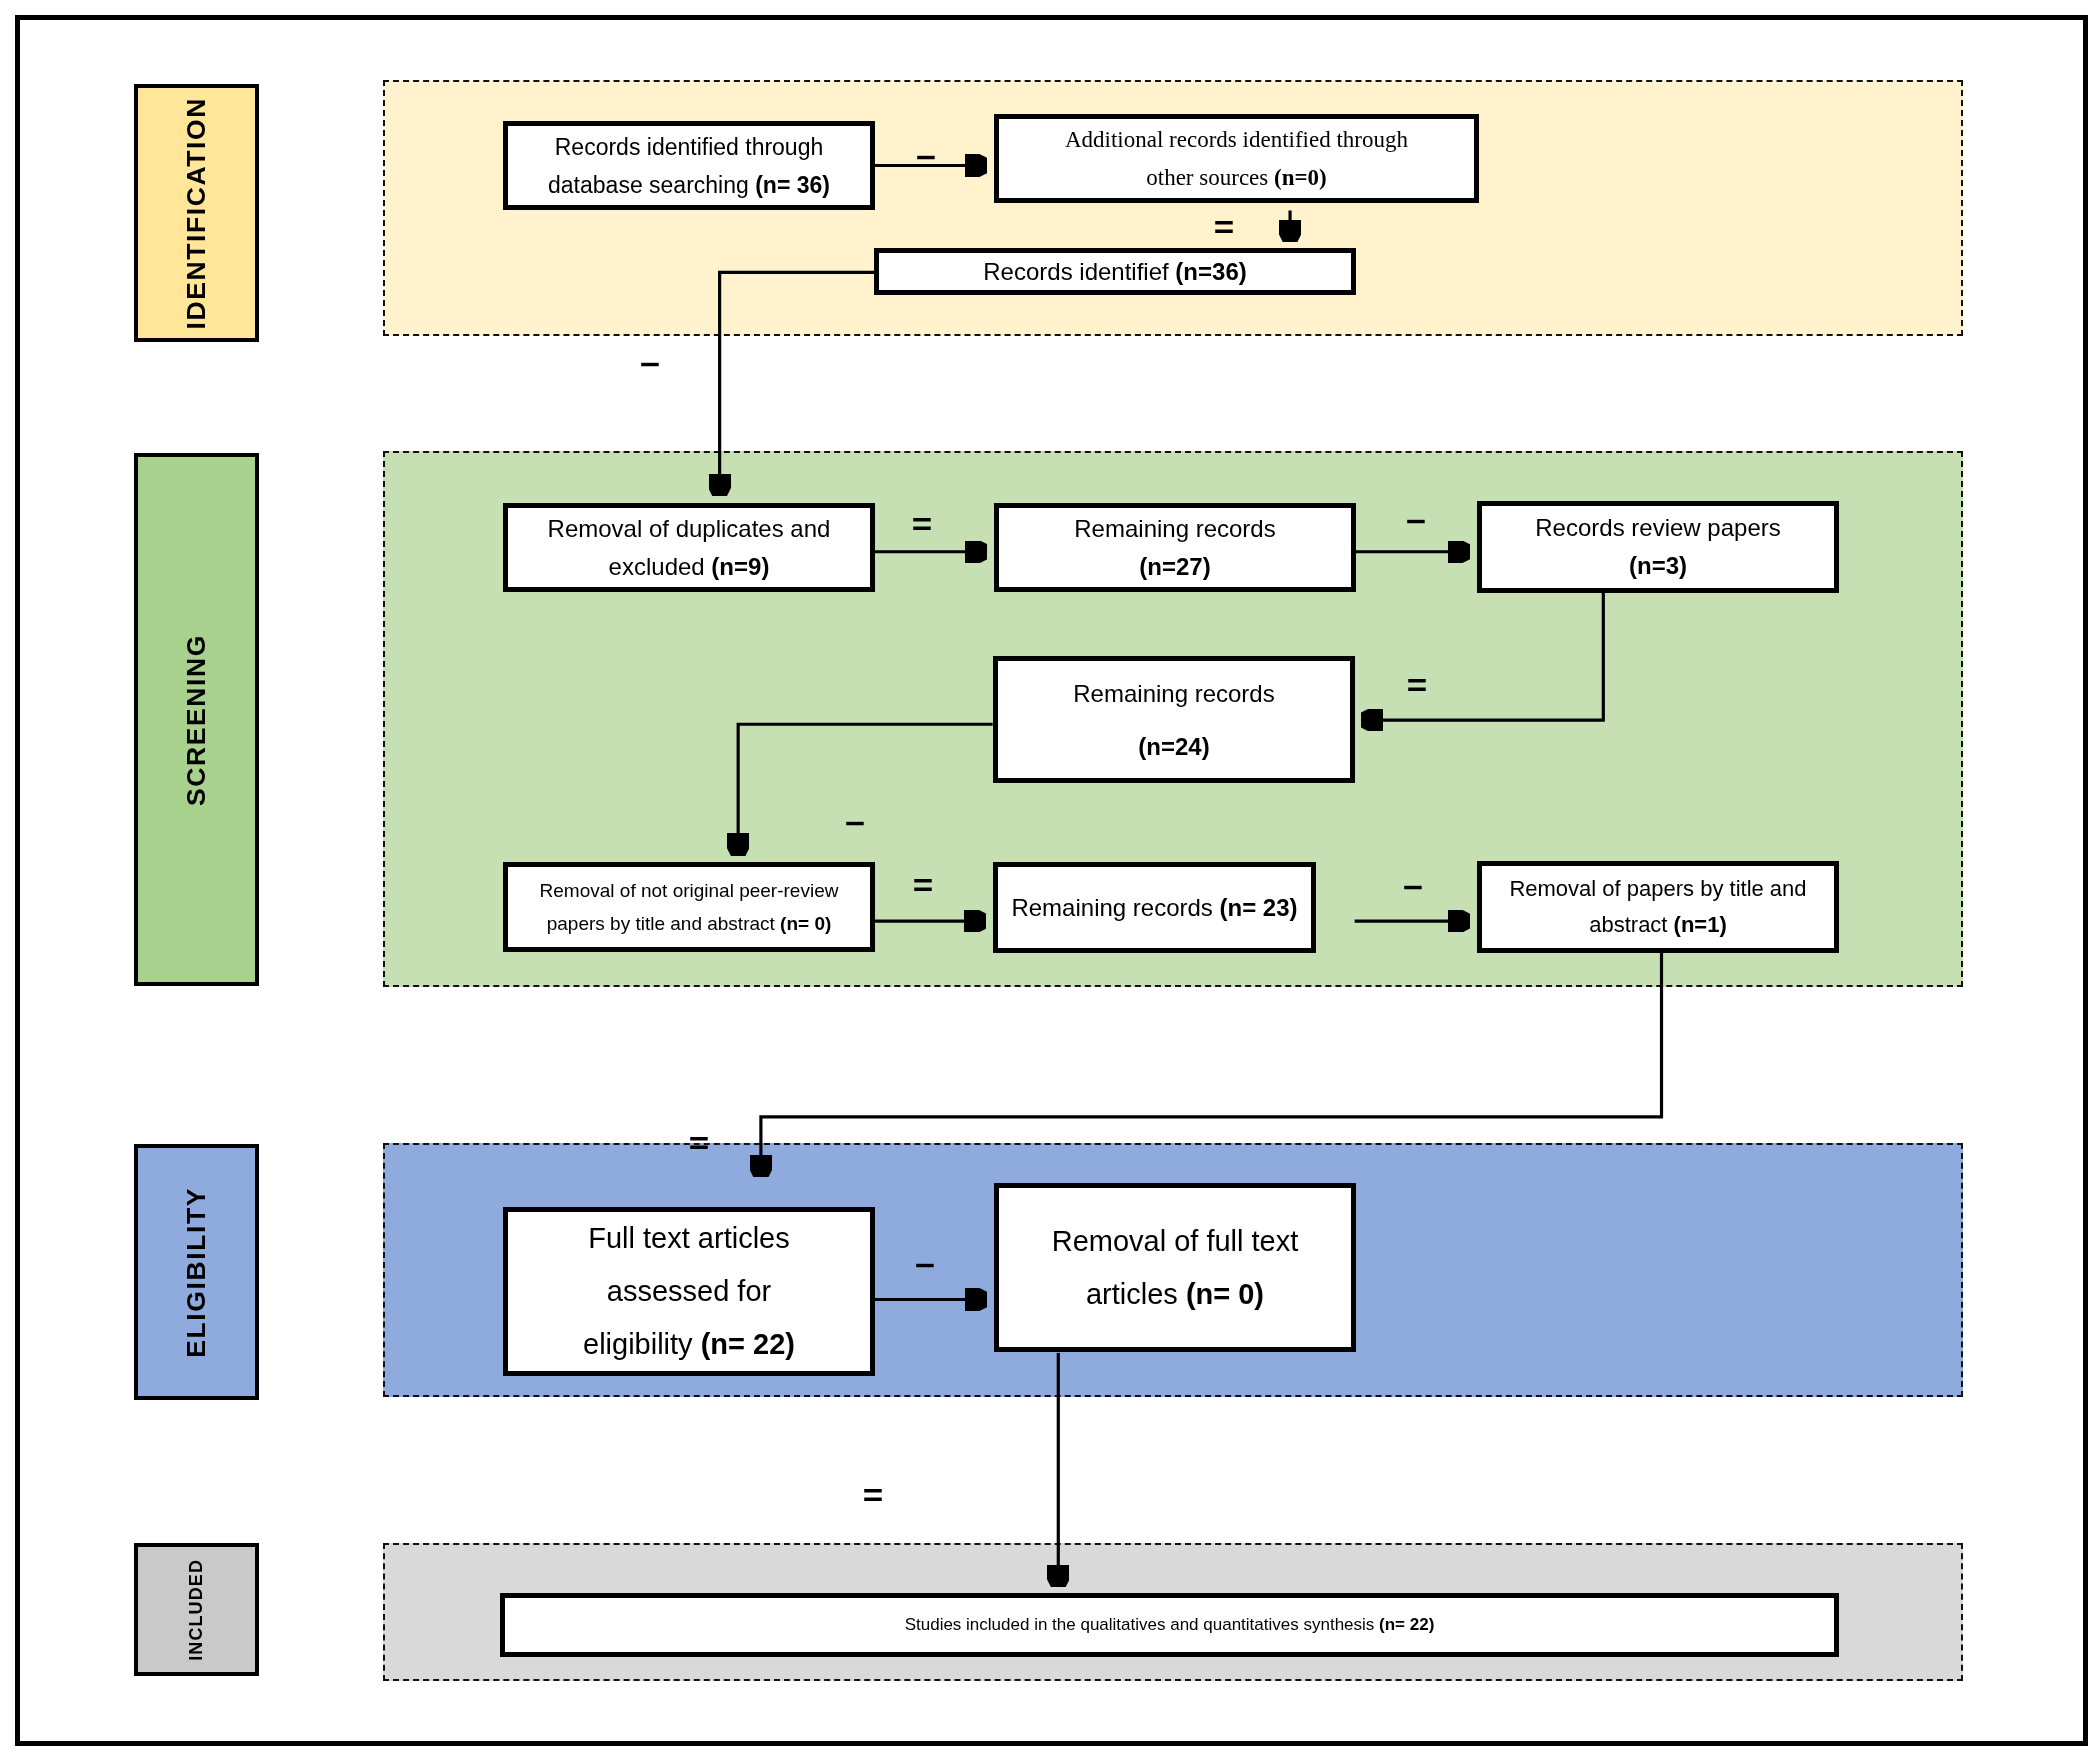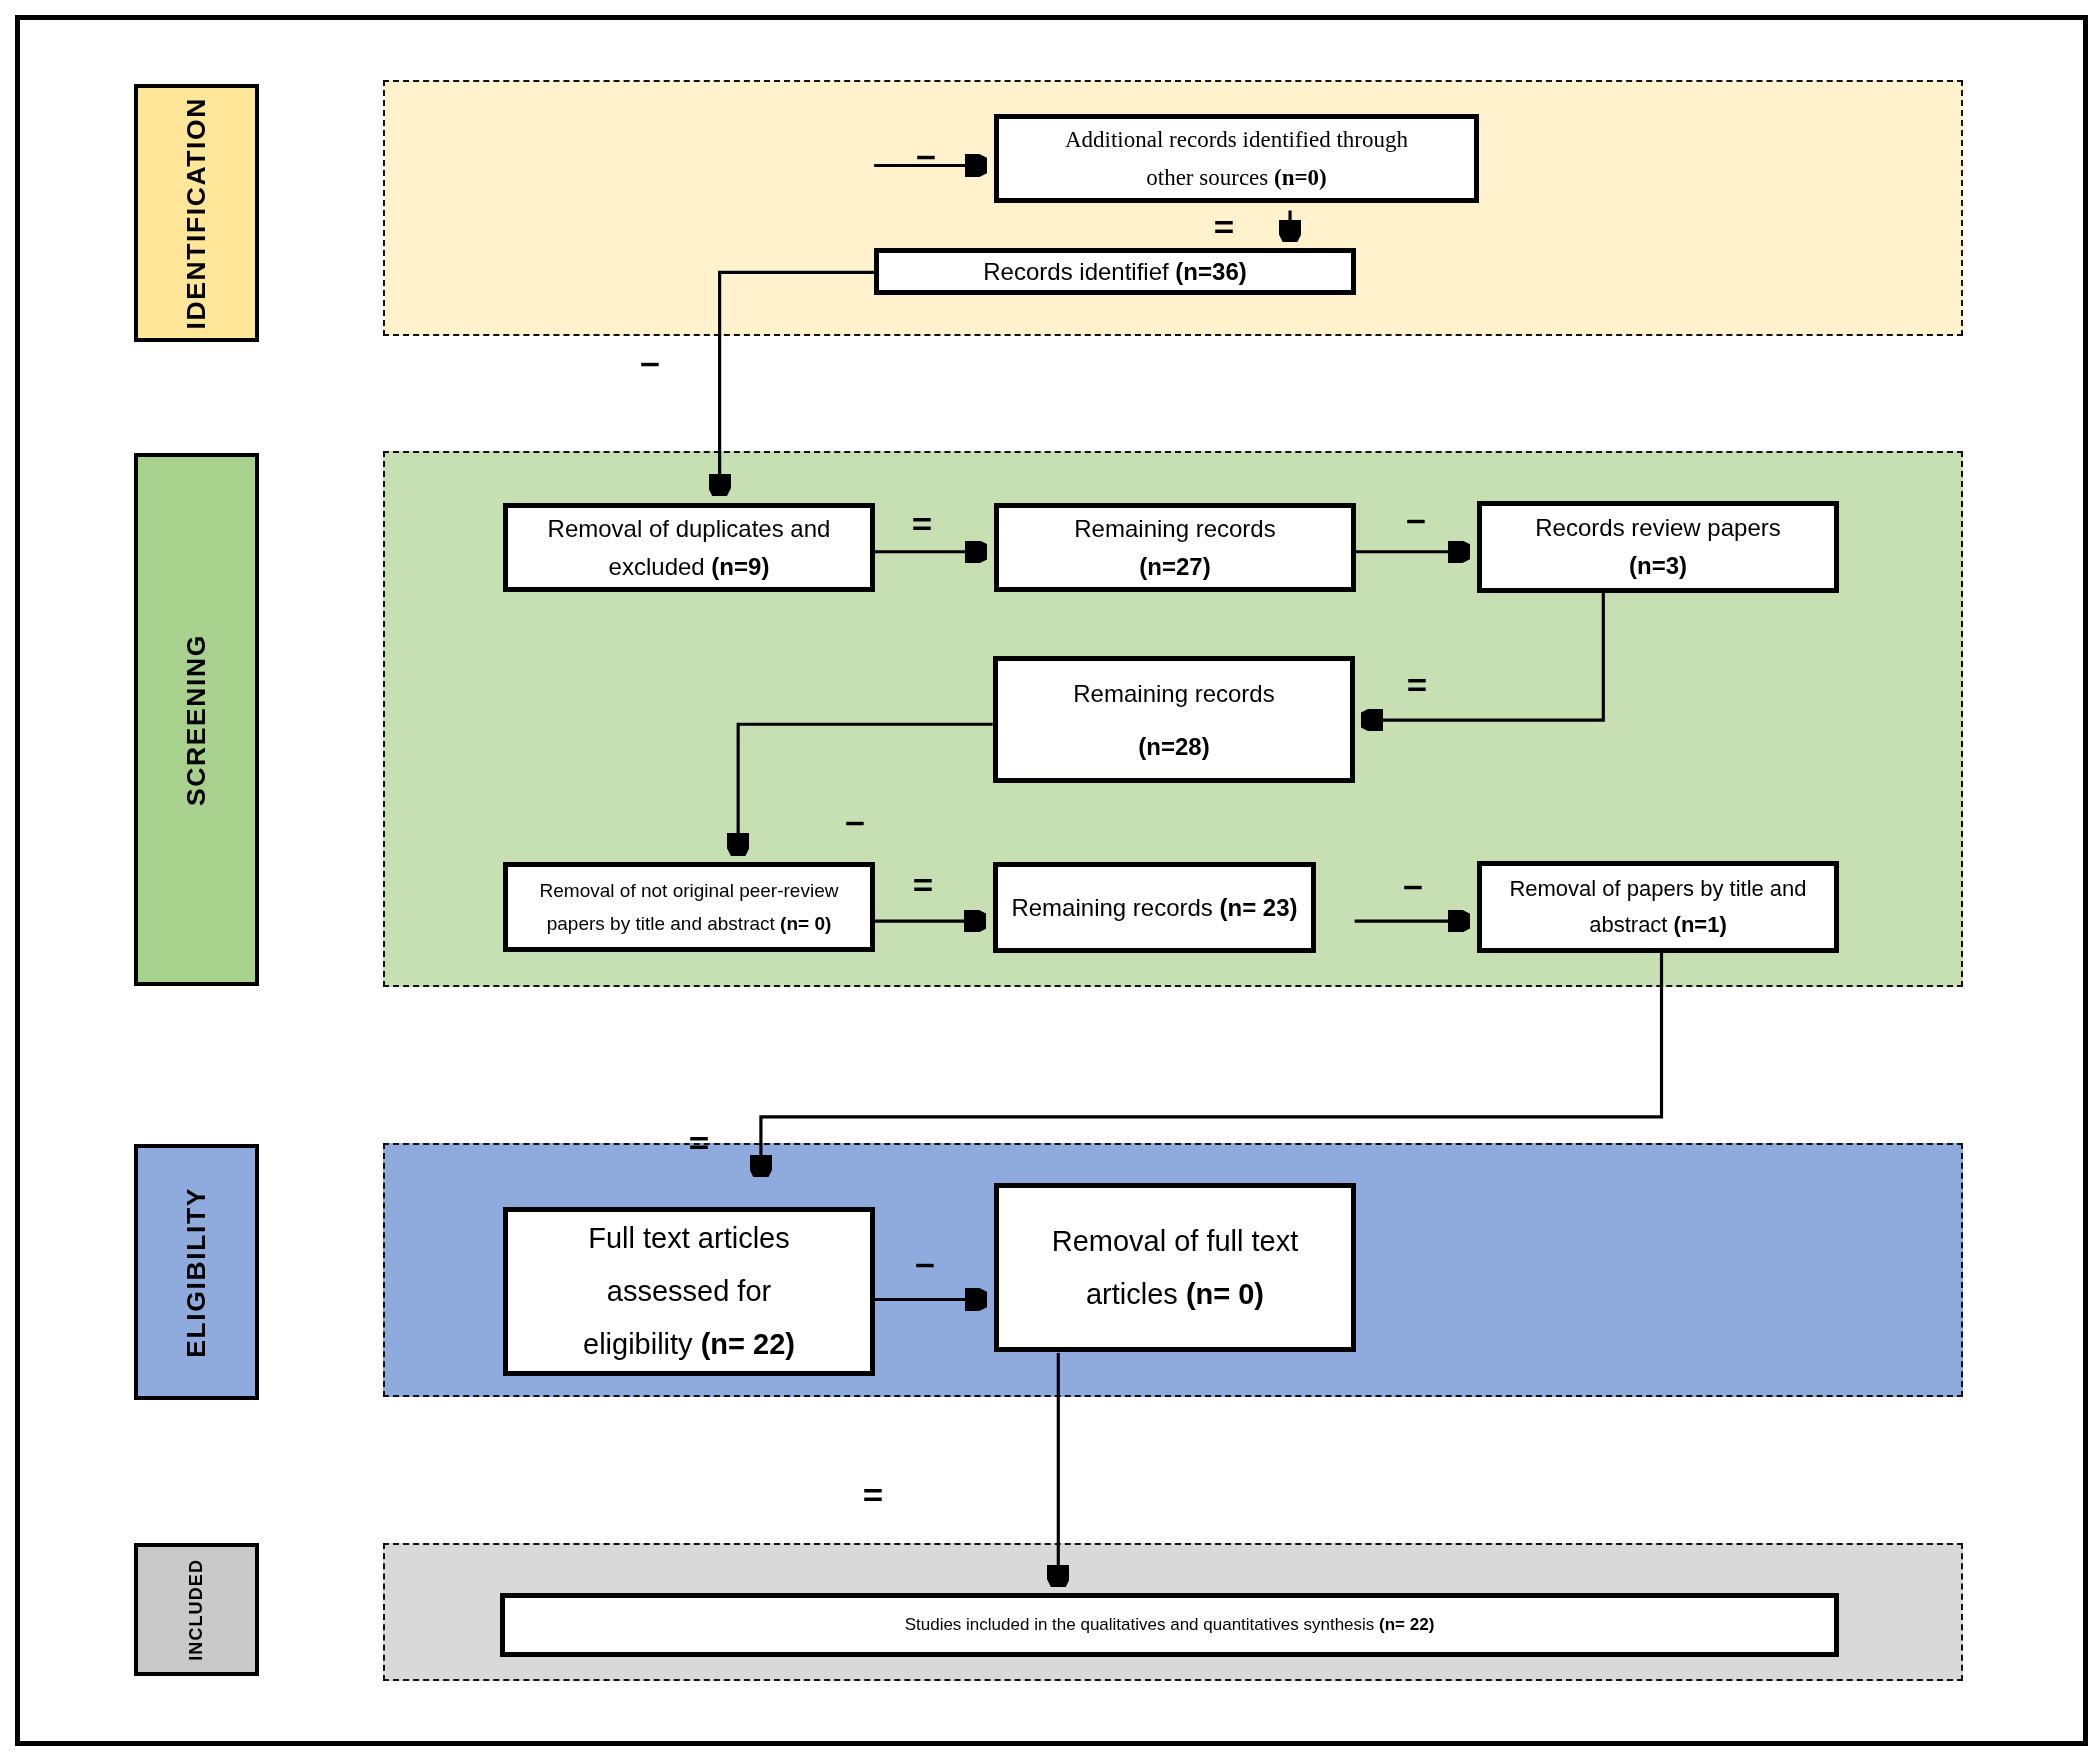--- a/index.html
+++ b/index.html
@@ -107,20 +107,24 @@
   <div class="op" style="left:922px;top:524px;">=</div>
   <div class="op" style="left:1416px;top:521px;">−</div>
   <div class="op" style="left:1417px;top:685px;">=</div>
   <div class="op" style="left:855px;top:823px;">−</div>
   <div class="op" style="left:923px;top:885px;">=</div>
   <div class="op" style="left:1413px;top:887px;">−</div>
   <div class="op" style="left:699px;top:1143px;">=</div>
   <div class="op" style="left:925px;top:1265px;">−</div>
   <div class="op" style="left:873px;top:1495px;">=</div>
 
+  <div class="pbox box-a f44">
+    <div class="ln"><span>Records identified through</span><span class="b"></span></div>
+    <div class="ln"><span>database searching </span><span class="b">(n= 36)</span></div>
+  </div>
 
   <div class="pbox box-b f44">
     <div class="ln"><span>Additional records identified through</span><span class="b"></span></div>
     <div class="ln"><span>other sources </span><span class="b">(n=0)</span></div>
   </div>
 
   <div class="pbox box-c f46s">
     <div class="ln"><span>Records identifief </span><span class="b">(n=36)</span></div>
   </div>
 
@@ -134,21 +138,21 @@
     <div class="ln"><span></span><span class="b">(n=27)</span></div>
   </div>
 
   <div class="pbox box-f f46">
     <div class="ln"><span>Records review papers</span><span class="b"></span></div>
     <div class="ln"><span></span><span class="b">(n=3)</span></div>
   </div>
 
   <div class="pbox box-g fG">
     <div class="ln"><span>Remaining records</span><span class="b"></span></div>
-    <div class="ln"><span></span><span class="b">(n=28)</span></div>
+    <div class="ln"><span></span><span class="b">(n=24)</span></div>
   </div>
 
   <div class="pbox box-h f36">
     <div class="ln"><span>Removal of not original peer-review</span><span class="b"></span></div>
     <div class="ln"><span>papers by title and abstract </span><span class="b">(n= 0)</span></div>
   </div>
 
   <div class="pbox box-i f46">
     <div class="ln"><span>Remaining records </span><span class="b">(n= 23)</span></div>
   </div>

